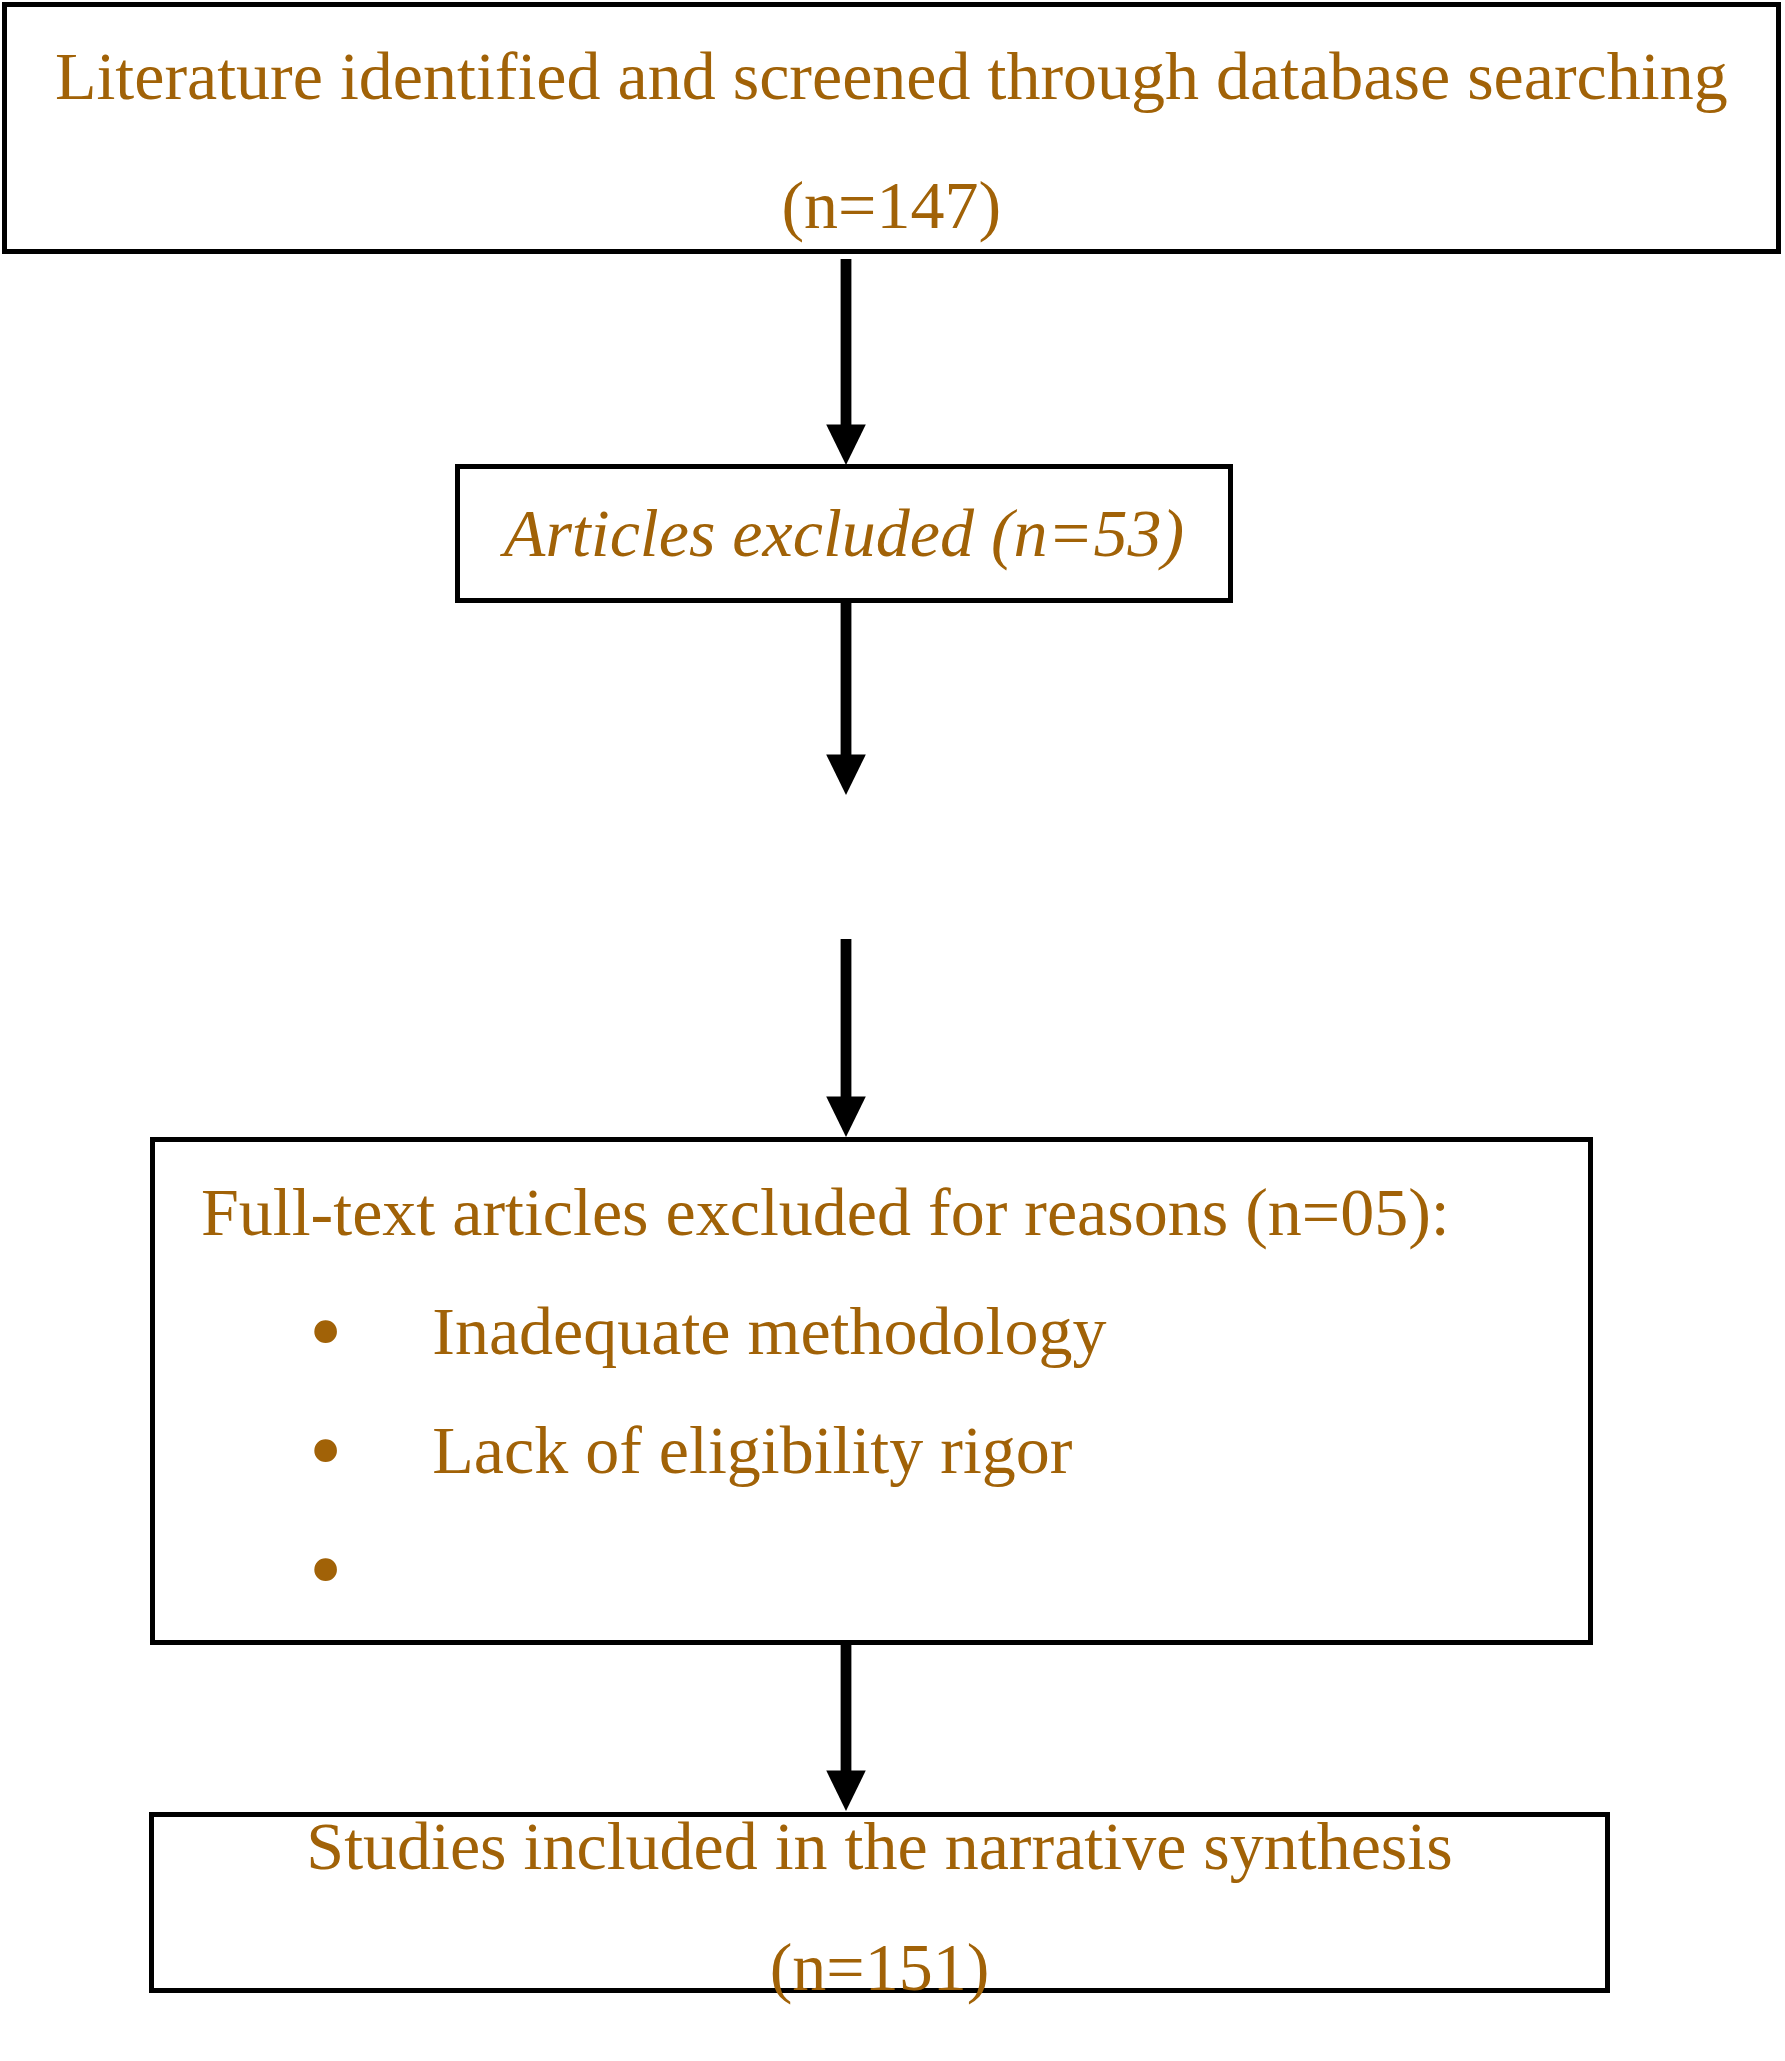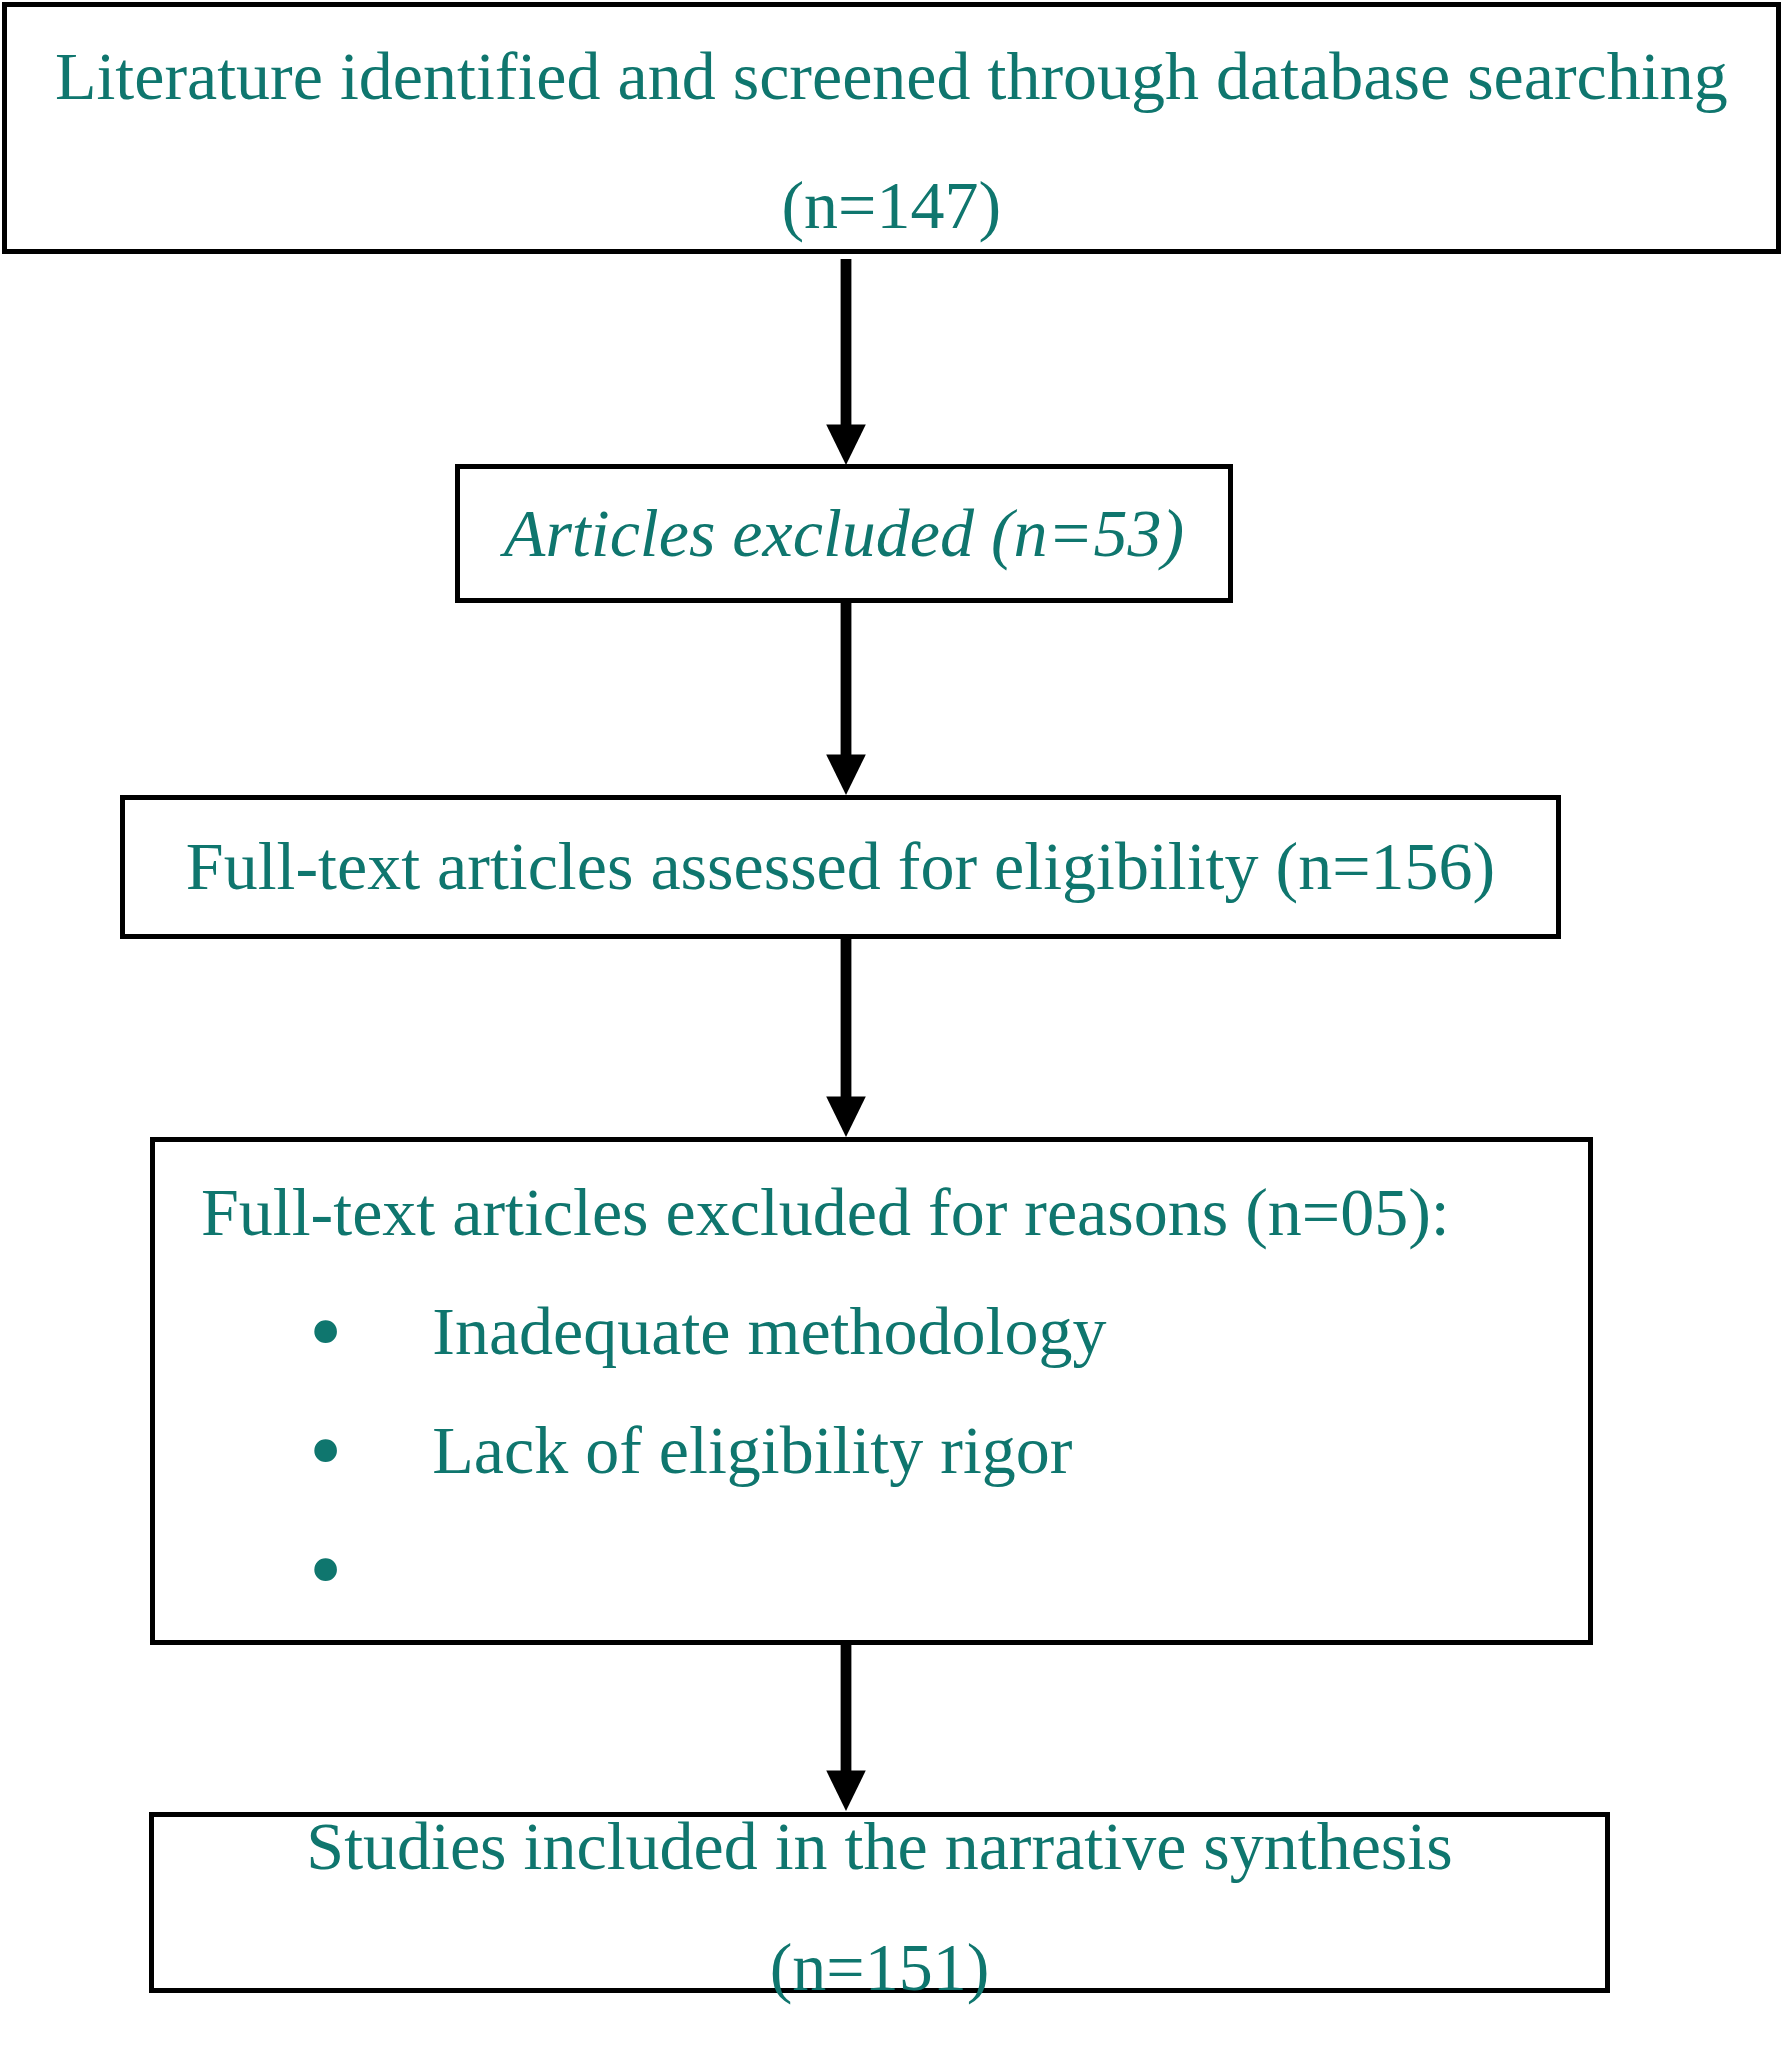--- a/index.html
+++ b/index.html
@@ -6,21 +6,21 @@
     margin: 0;
     padding: 0;
     background: #ffffff;
   }
   .page {
     position: relative;
     width: 1786px;
     height: 2061px;
     background: #ffffff;
     font-family: "Liberation Serif", "DejaVu Serif", serif;
-    color: #0f766e;
+    color: #a16207;
     overflow: hidden;
   }
   .box {
     position: absolute;
     box-sizing: border-box;
     border: 5.4px solid #000000;
     background: #ffffff;
     display: flex;
     flex-direction: column;
     justify-content: center;
@@ -101,23 +101,20 @@
 
   <div class="box box-excluded">
     <span class="line">Articles excluded (n=53)</span>
   </div>
 
   <svg class="arrow" style="left:826px; top:603px;" width="40" height="192" viewBox="0 0 44 213">
     <rect x="16" y="0" width="12" height="170" fill="#000000"></rect>
     <polygon points="0,168 44,168 22,213" fill="#000000"></polygon>
   </svg>
 
-  <div class="box box-fulltext">
-    <span class="line">Full-text articles assessed for eligibility (n=156)</span>
-  </div>
 
   <svg class="arrow" style="left:826px; top:939px;" width="40" height="198" viewBox="0 0 44 220">
     <rect x="16" y="0" width="12" height="177" fill="#000000"></rect>
     <polygon points="0,175 44,175 22,220" fill="#000000"></polygon>
   </svg>
 
   <div class="box box-reasons">
     <div class="heading">Full-text articles excluded for reasons (n=05):</div>
     <ul class="bullet-list">
       <li class="bullet-item">

